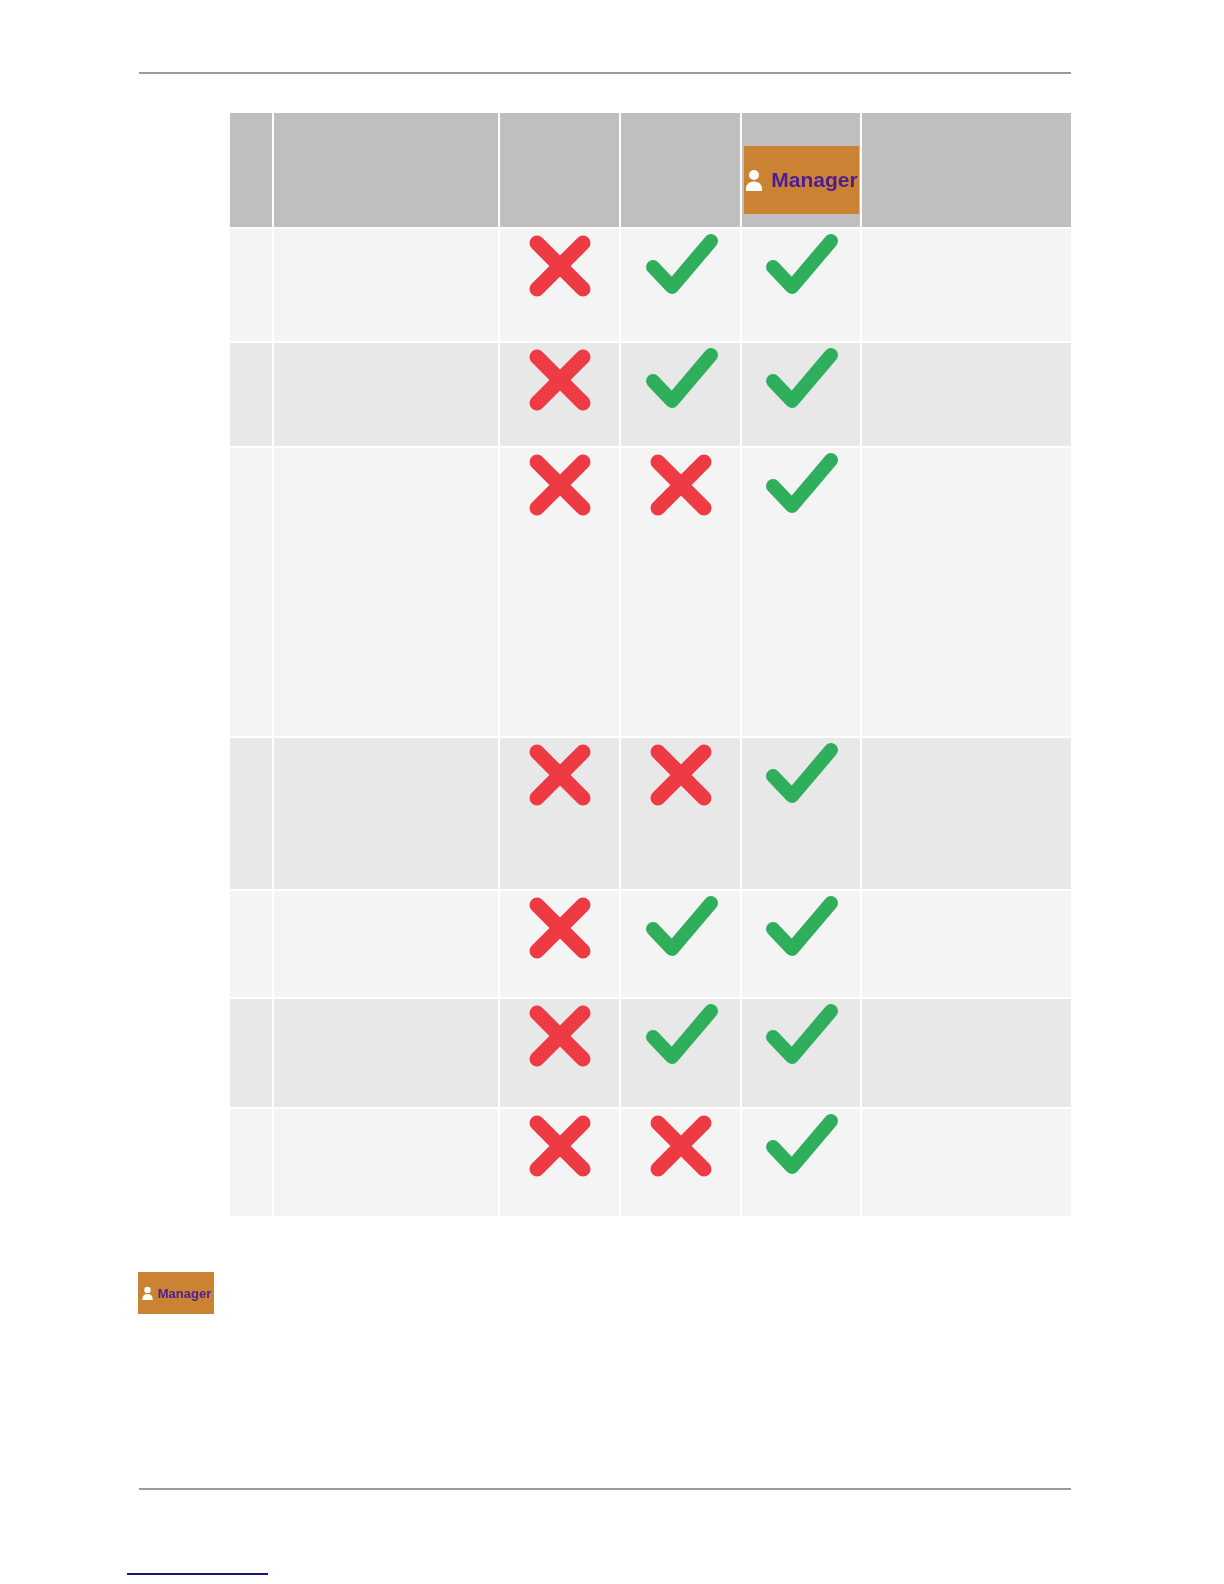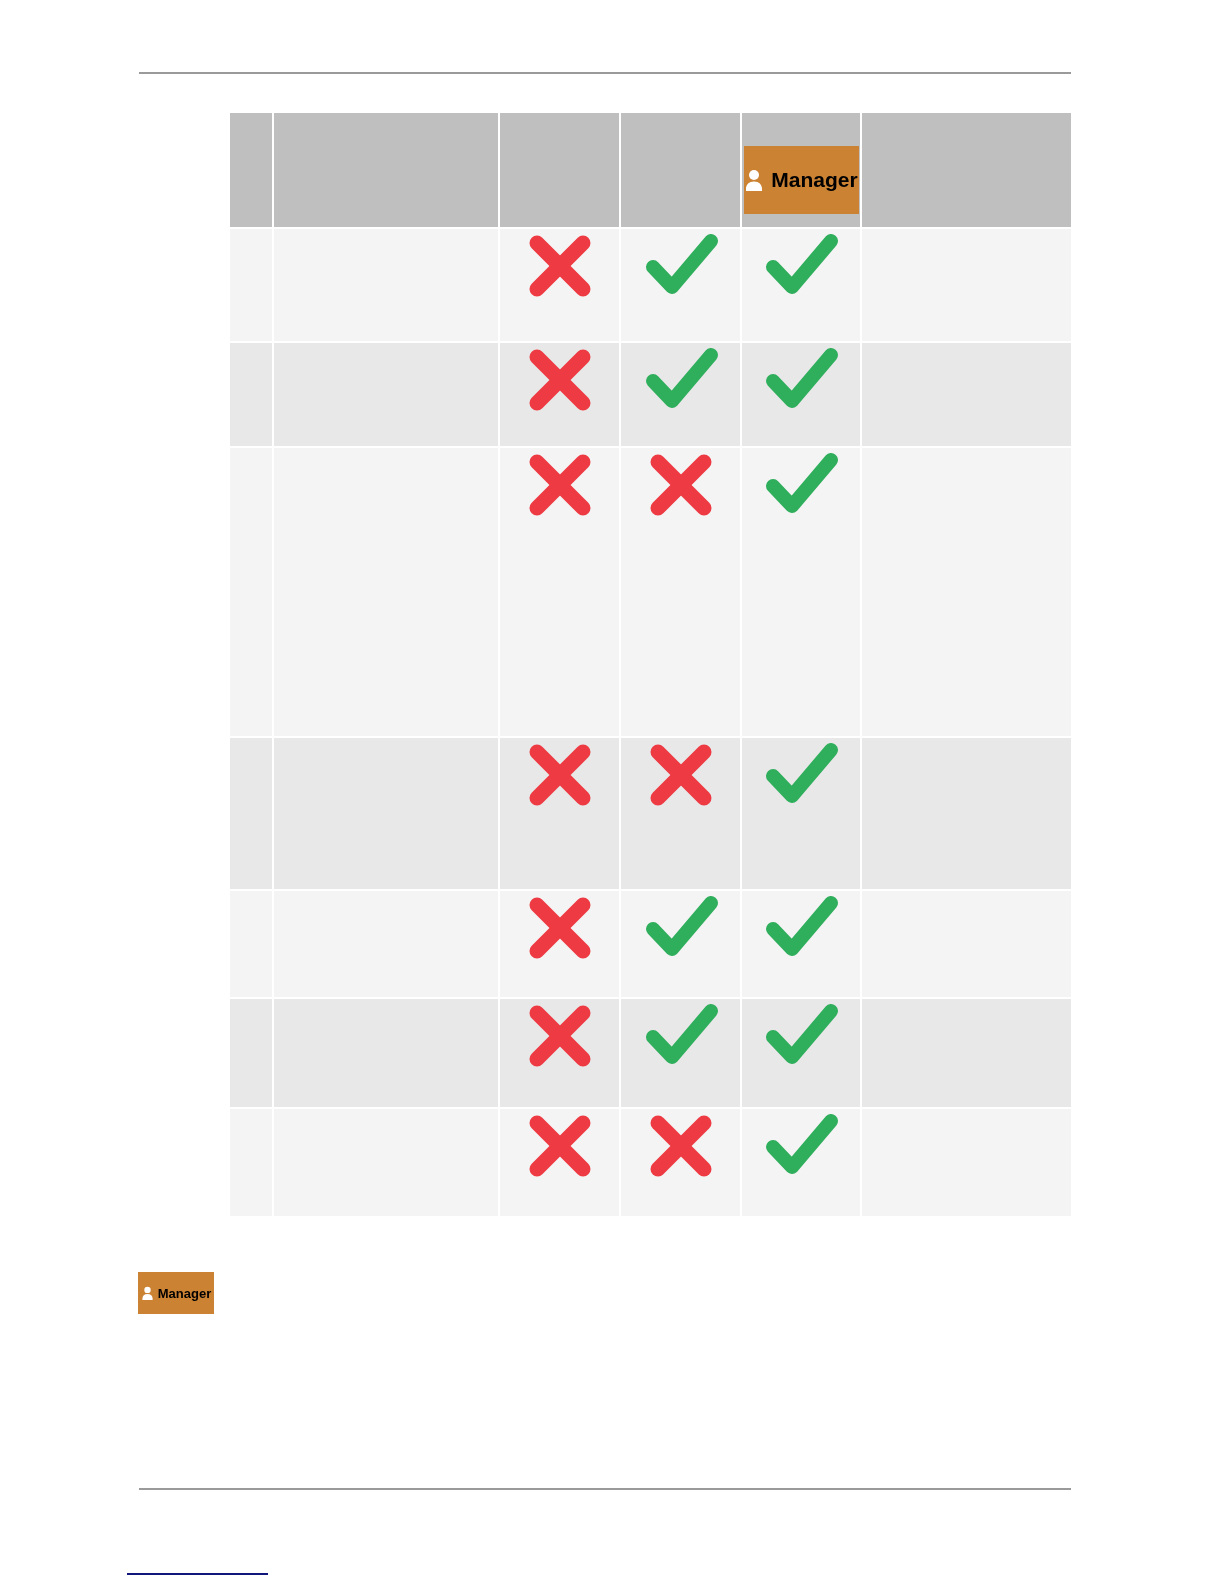--- a/index.html
+++ b/index.html
@@ -87,21 +87,21 @@
   }
   .icon-x svg, .icon-check svg { display: block; }
 
   
   .badge {
     display: inline-flex;
     align-items: center;
     justify-content: center;
     gap: 7px;
     background: #cb8233;
-    color: #000000;
+    color: #4c1d95;
     font-weight: bold;
     white-space: nowrap;
     box-sizing: border-box;
   }
   .badge-lg {
     width: 115px;
     height: 68px;
     font-size: 21px;
     margin-top: 33px;
   }

